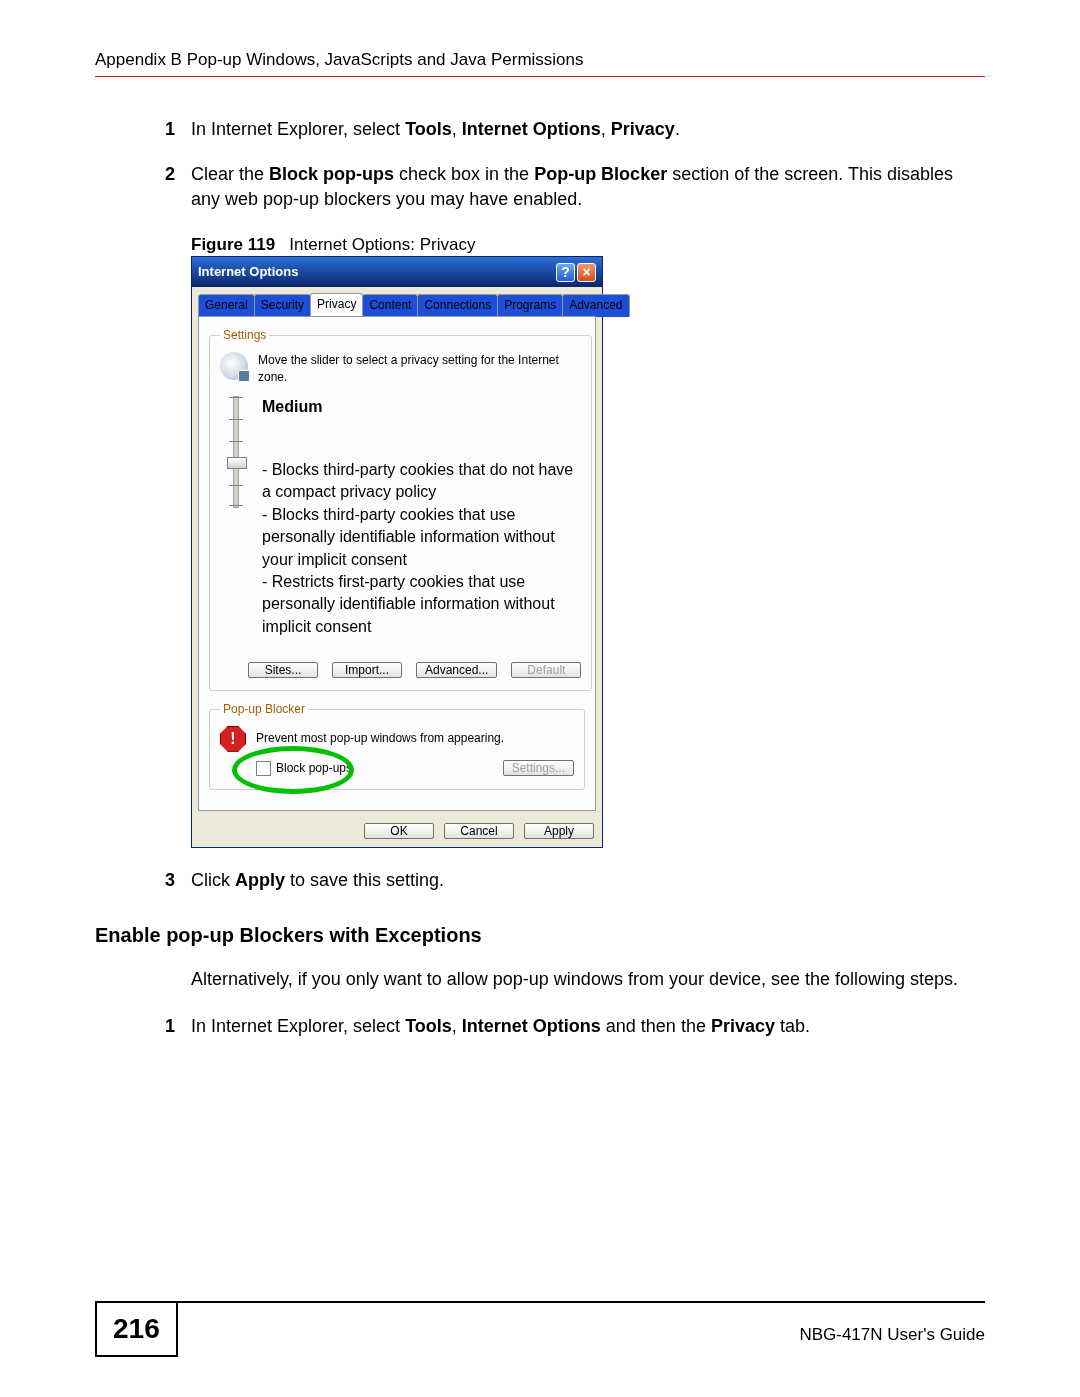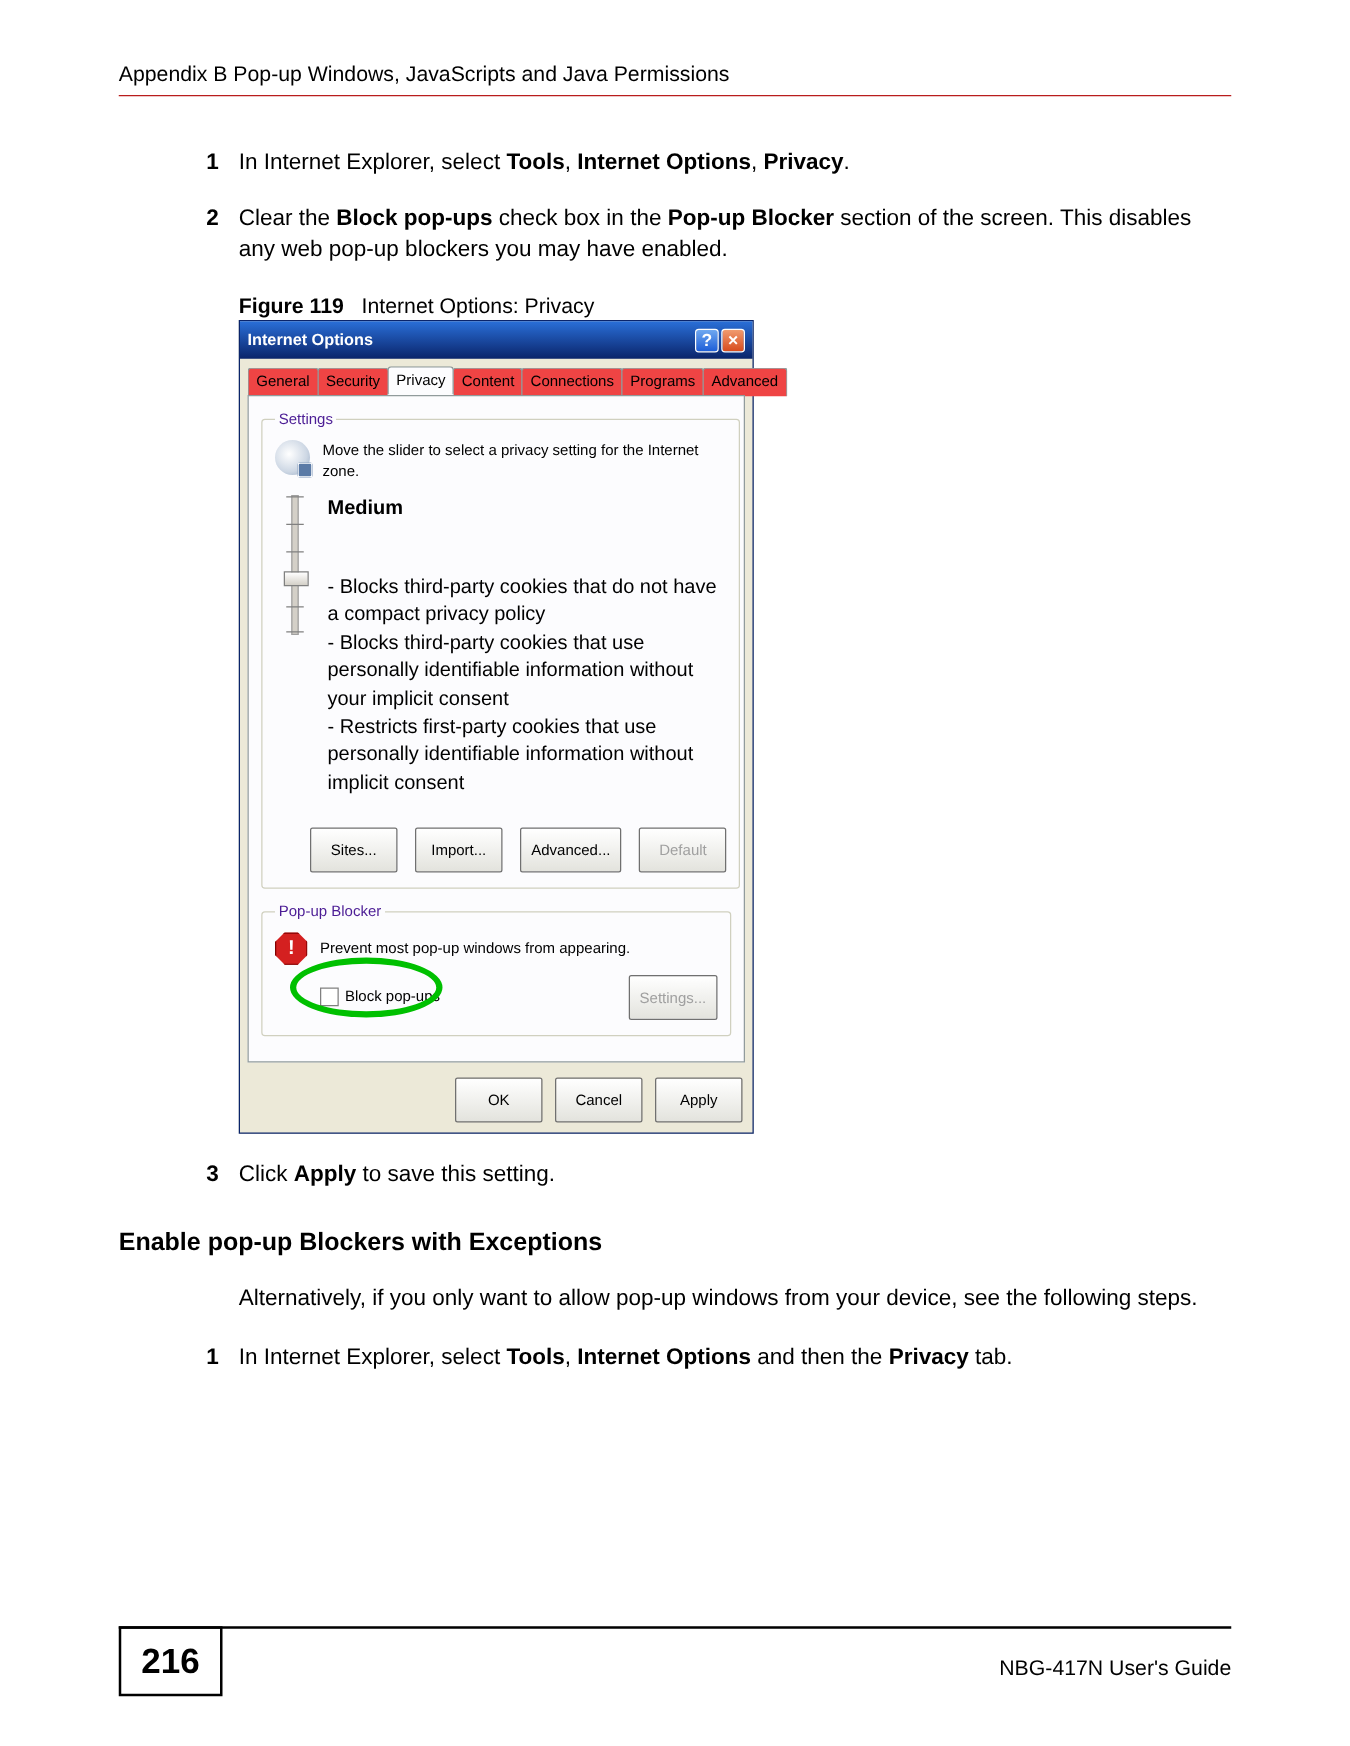--- a/index.html
+++ b/index.html
@@ -79,21 +79,21 @@
     background: linear-gradient(to bottom,#6fa8f0,#1d5ed8);
   }
   .tabs {
     display:flex;
     padding: 6px 6px 0 6px;
     font-size: 12px;
   }
   .tab {
     border: 1px solid #919b9c;
     border-bottom: none;
-    background:#ef4444;
+    background:#1d4ed8;
     padding: 2px 6px;
     margin-right:-1px;
     border-top-left-radius:3px;
     border-top-right-radius:3px;
     position:relative;
     top:1px;
     z-index:1;
   }
   .tab.active {
     background:#fcfcfe;
@@ -108,21 +108,21 @@
     padding: 10px 10px 10px 10px;
     position:relative;
     z-index:2;
   }
   fieldset {
     border:1px solid #d0d0bf;
     border-radius:3px;
     margin:0 0 10px 0;
     padding: 8px 10px 12px 10px;
   }
-  legend { color:#4c1d95; font-size:12px; padding:0 3px;}
+  legend { color:#a16207; font-size:12px; padding:0 3px;}
   .settings-row1 { display:flex; align-items:flex-start;}
   .settings-icon {
     width:28px; height:28px; flex:none;
     background: radial-gradient(circle at 40% 40%, #fff 0%, #cdd7e4 60%, #8fa3bf 100%);
     border-radius:50%;
     margin-right:10px;
     position:relative;
   }
   .settings-icon::after{
     content:"";
@@ -144,21 +144,21 @@
   .slider-tick { position:absolute; left:-5px; width:14px; height:1px; background:#808080;}
   .slider-thumb {
     position:absolute; left:-7px; width:18px; height:10px;
     background: linear-gradient(to bottom,#fff,#d4d0c8);
     border:1px solid #808080;
   }
   .slider-desc { flex:1; font-size:16px;}
   .slider-desc .level { font-weight:bold; margin-bottom:8px;}
   .btn-row { display:flex; gap: 14px; margin-top: 24px; justify-content: flex-start; padding-left: 28px;}
   .winbtn {
-    min-width: 70px; height:36px;
+    min-width: 70px; height:16px;
     border:1px solid #707070;
     background: linear-gradient(to bottom,#fff,#e3e3dd);
     font-size:12px; font-family:Tahoma,Arial,sans-serif;
     border-radius:2px;
     padding: 0 8px;
   }
   .winbtn:disabled { color:#a0a0a0; }
   .popup-row1 { display:flex; align-items:center;}
   .popup-icon {
     width:26px;height:26px;flex:none;margin-right:10px;

